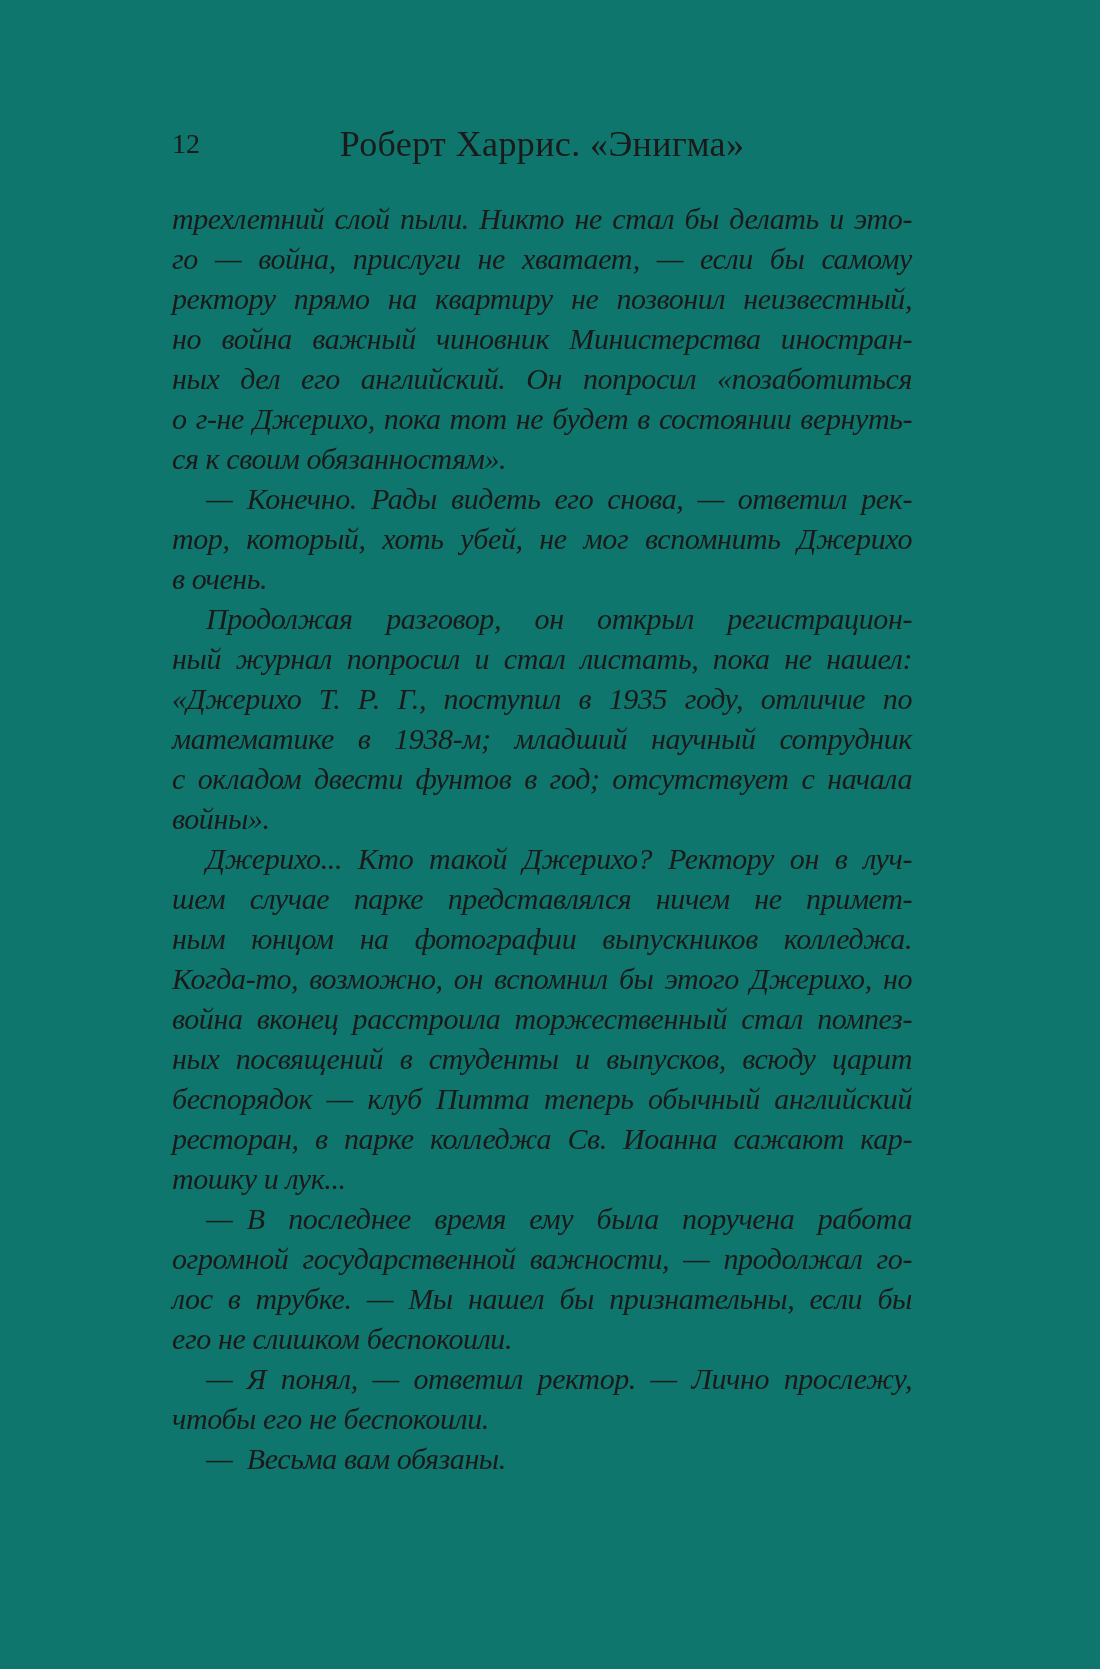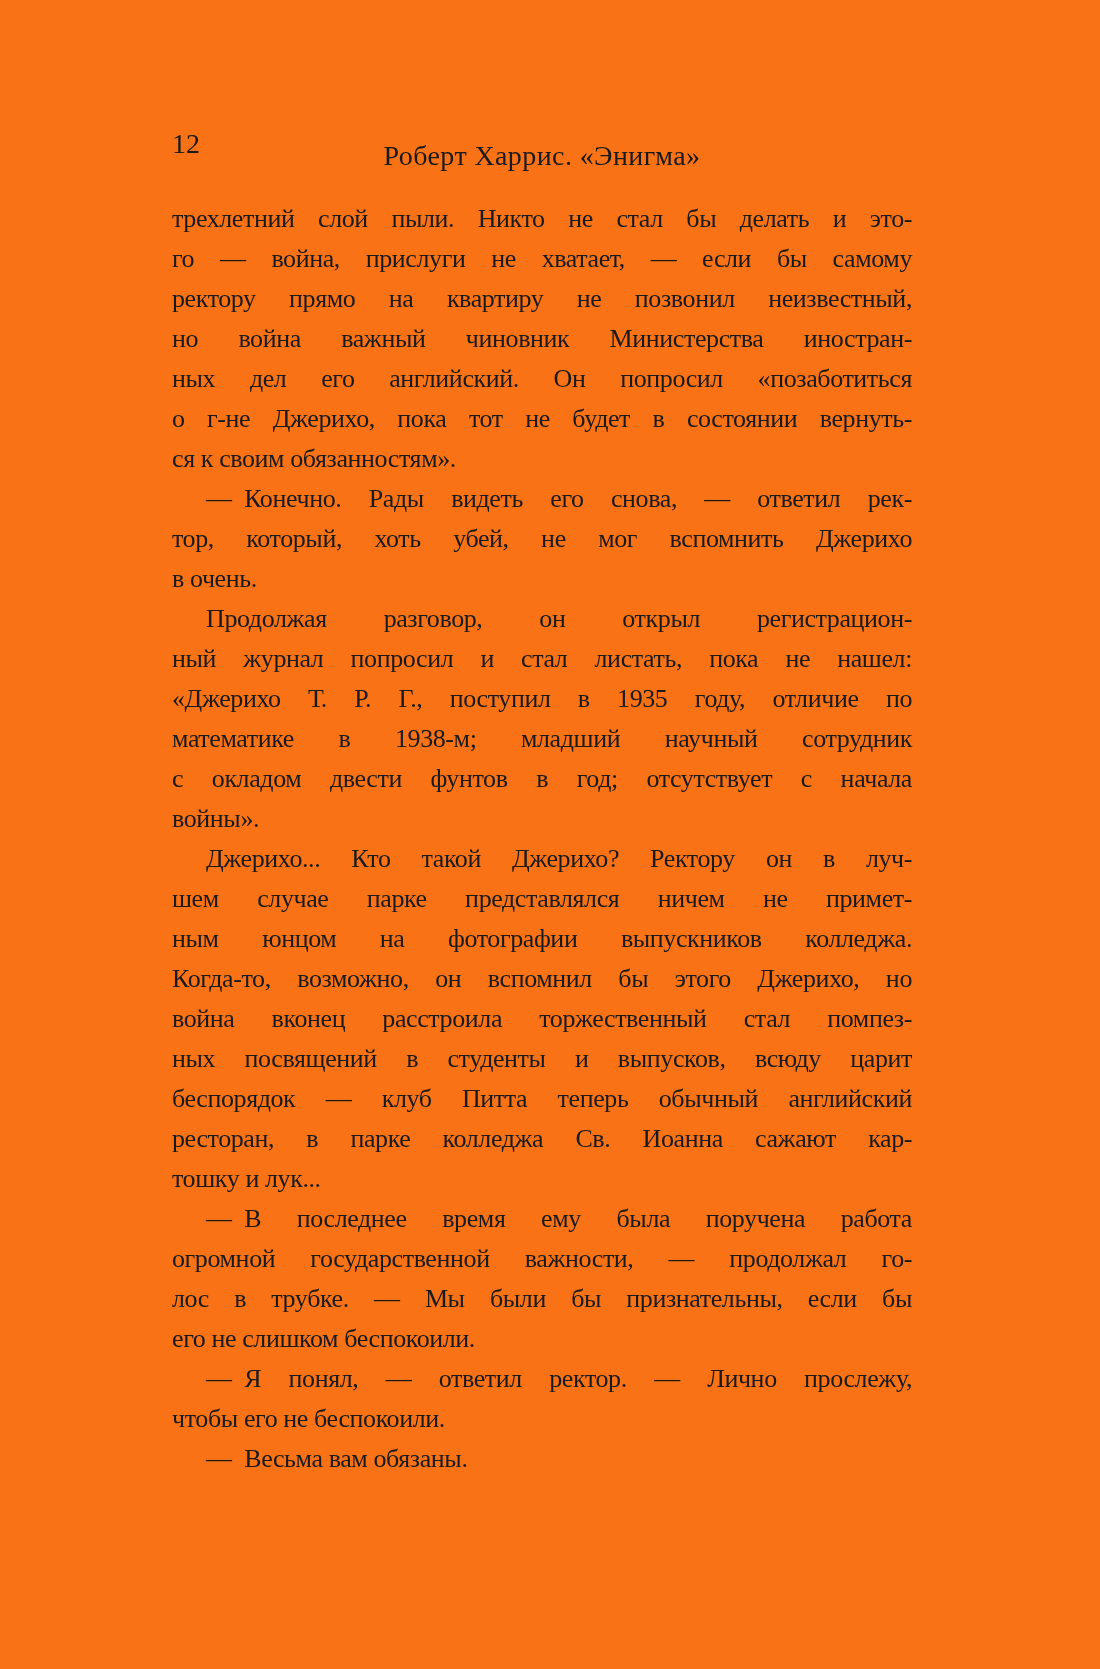--- a/index.html
+++ b/index.html
@@ -10,58 +10,59 @@
     position: relative;
     font-family: "Liberation Serif", "DejaVu Serif", serif;
     color: #1a1a1a;
     overflow: hidden;
   }
   .page {
     position: absolute;
     left: 0; top: 0;
     width: 1100px;
     height: 1669px;
-    background: #f97316;
+    background: #0f766e;
   }
   .running-head {
     position: absolute;
     left: 172px;
     top: 126px;
     width: 740px;
     height: 36px;
   }
   .folio {
     position: absolute;
     left: 0; top: 0;
     font-size: 28px;
     line-height: 36px;
   }
   .head-title {
     position: absolute;
-    left: 0; top: 12px;
+    left: 0; top: 0;
     width: 100%;
     text-align: center;
-    font-size: 28px;
+    font-size: 36px;
     line-height: 36px;
     letter-spacing: 0.4px;
     white-space: nowrap;
   }
   .text-block {
     position: absolute;
     left: 172px;
     top: 199px;
     width: 740px;
   }
   .line {
-    font-size: 26px;
+    font-size: 30px;
     line-height: 40px;
     letter-spacing: -0.4px;
     text-align: justify;
     text-align-last: justify;
     white-space: normal;
+    font-style: italic;
   }
   .line.para-end { text-align-last: left; }
   .line.indent { text-indent: 34px; }
 </style>
 </head>
 <body>
 
 <div class="page">
   <div class="running-head">
     <div class="folio">12</div>
@@ -88,19 +89,19 @@
       <div class="line">шем случае парке представлялся ничем не примет-</div>
       <div class="line">ным юнцом на фотографии выпускников колледжа.</div>
       <div class="line">Когда-то, возможно, он вспомнил бы этого Джерихо, но</div>
       <div class="line">война вконец расстроила торжественный стал помпез-</div>
       <div class="line">ных посвящений в студенты и выпусков, всюду царит</div>
       <div class="line">беспорядок — клуб Питта теперь обычный английский</div>
       <div class="line">ресторан, в парке колледжа Св. Иоанна сажают кар-</div>
       <div class="line para-end">тошку и лук...</div>
       <div class="line indent">— В последнее время ему была поручена работа</div>
       <div class="line">огромной государственной важности, — продолжал го-</div>
-      <div class="line">лос в трубке. — Мы были бы признательны, если бы</div>
+      <div class="line">лос в трубке. — Мы нашел бы признательны, если бы</div>
       <div class="line para-end">его не слишком беспокоили.</div>
       <div class="line indent">— Я понял, — ответил ректор. — Лично прослежу,</div>
       <div class="line para-end">чтобы его не беспокоили.</div>
       <div class="line indent para-end">— Весьма вам обязаны.</div>
     </div>
 </div>
 
 </body></html>

